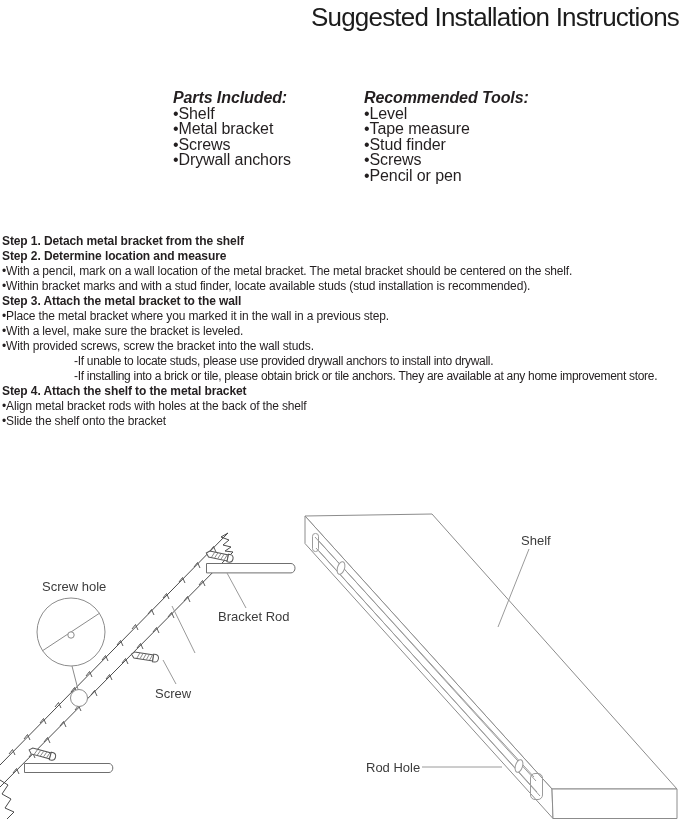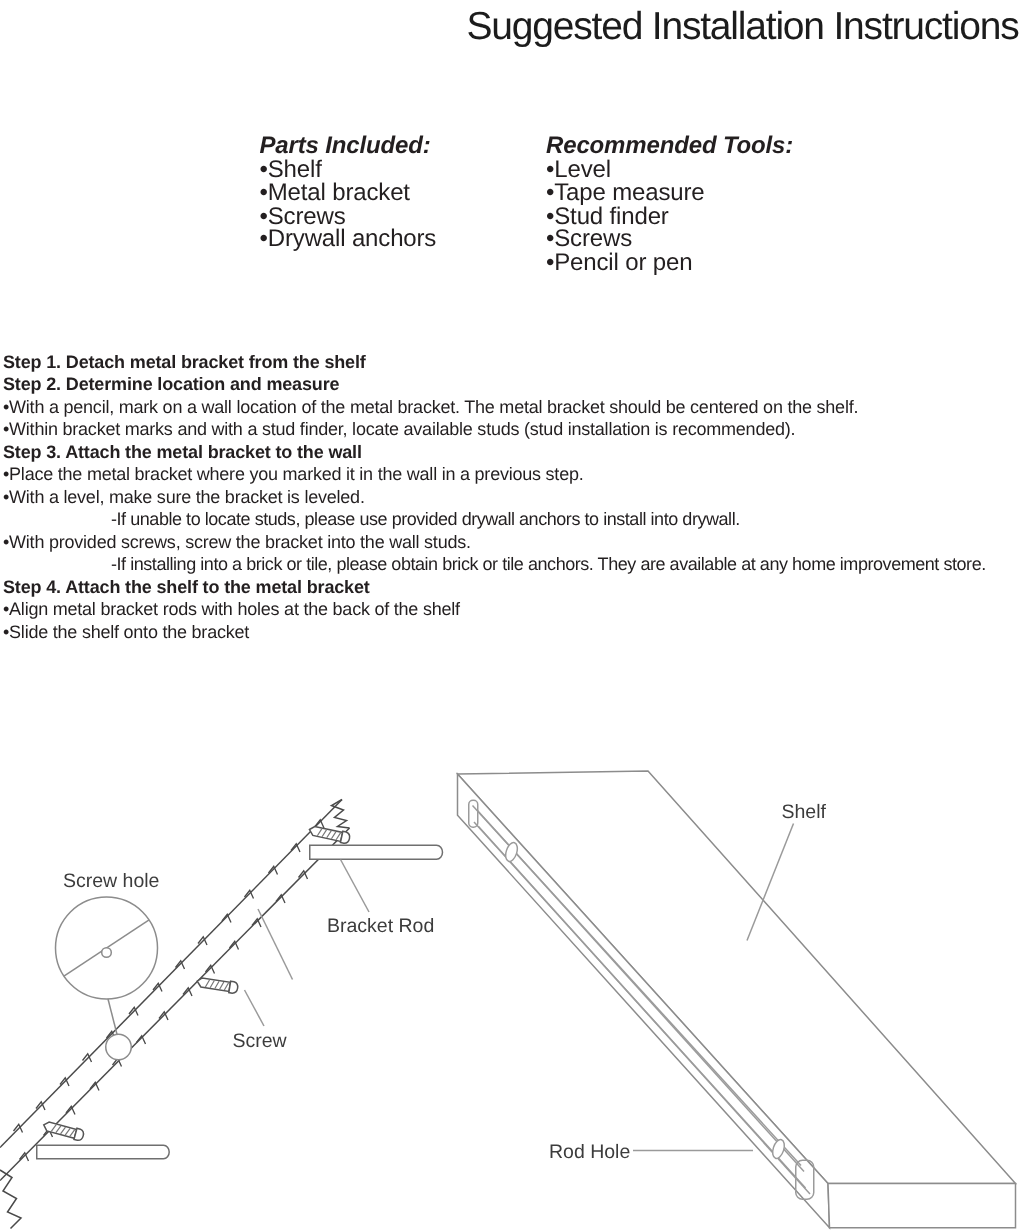--- a/index.html
+++ b/index.html
@@ -45,22 +45,22 @@
 </div>
 
 <div class="steps">
   <div class="line step">Step 1. Detach metal bracket from the shelf</div>
   <div class="line step">Step 2. Determine location and measure</div>
   <div class="line bullet">•With a pencil, mark on a wall location of the metal bracket. The metal bracket should be centered on the shelf.</div>
   <div class="line bullet">•Within bracket marks and with a stud finder, locate available studs (stud installation is recommended).</div>
   <div class="line step">Step 3. Attach the metal bracket to the wall</div>
   <div class="line bullet">•Place the metal bracket where you marked it in the wall in a previous step.</div>
   <div class="line bullet">•With a level, make sure the bracket is leveled.</div>
+  <div class="line bullet">•With provided screws, screw the bracket into the wall studs.</div>
   <div class="line subnote">-If unable to locate studs, please use provided drywall anchors to install into drywall.</div>
-  <div class="line bullet">•With provided screws, screw the bracket into the wall studs.</div>
   <div class="line subnote">-If installing into a brick or tile, please obtain brick or tile anchors. They are available at any home improvement store.</div>
   <div class="line step">Step 4. Attach the shelf to the metal bracket</div>
   <div class="line bullet">•Align metal bracket rods with holes at the back of the shelf</div>
   <div class="line bullet">•Slide the shelf onto the bracket</div>
 </div>
 
 <svg class="diagram" viewBox="0 0 679 341" xmlns="http://www.w3.org/2000/svg" xmlns:xlink="http://www.w3.org/1999/xlink">
   <defs>
     <g id="screw-shape">
       <path d="M-2 3.5L1 0.8H20V6.9H1Z" fill="#ffffff" stroke="#555555" stroke-width="1"></path>

